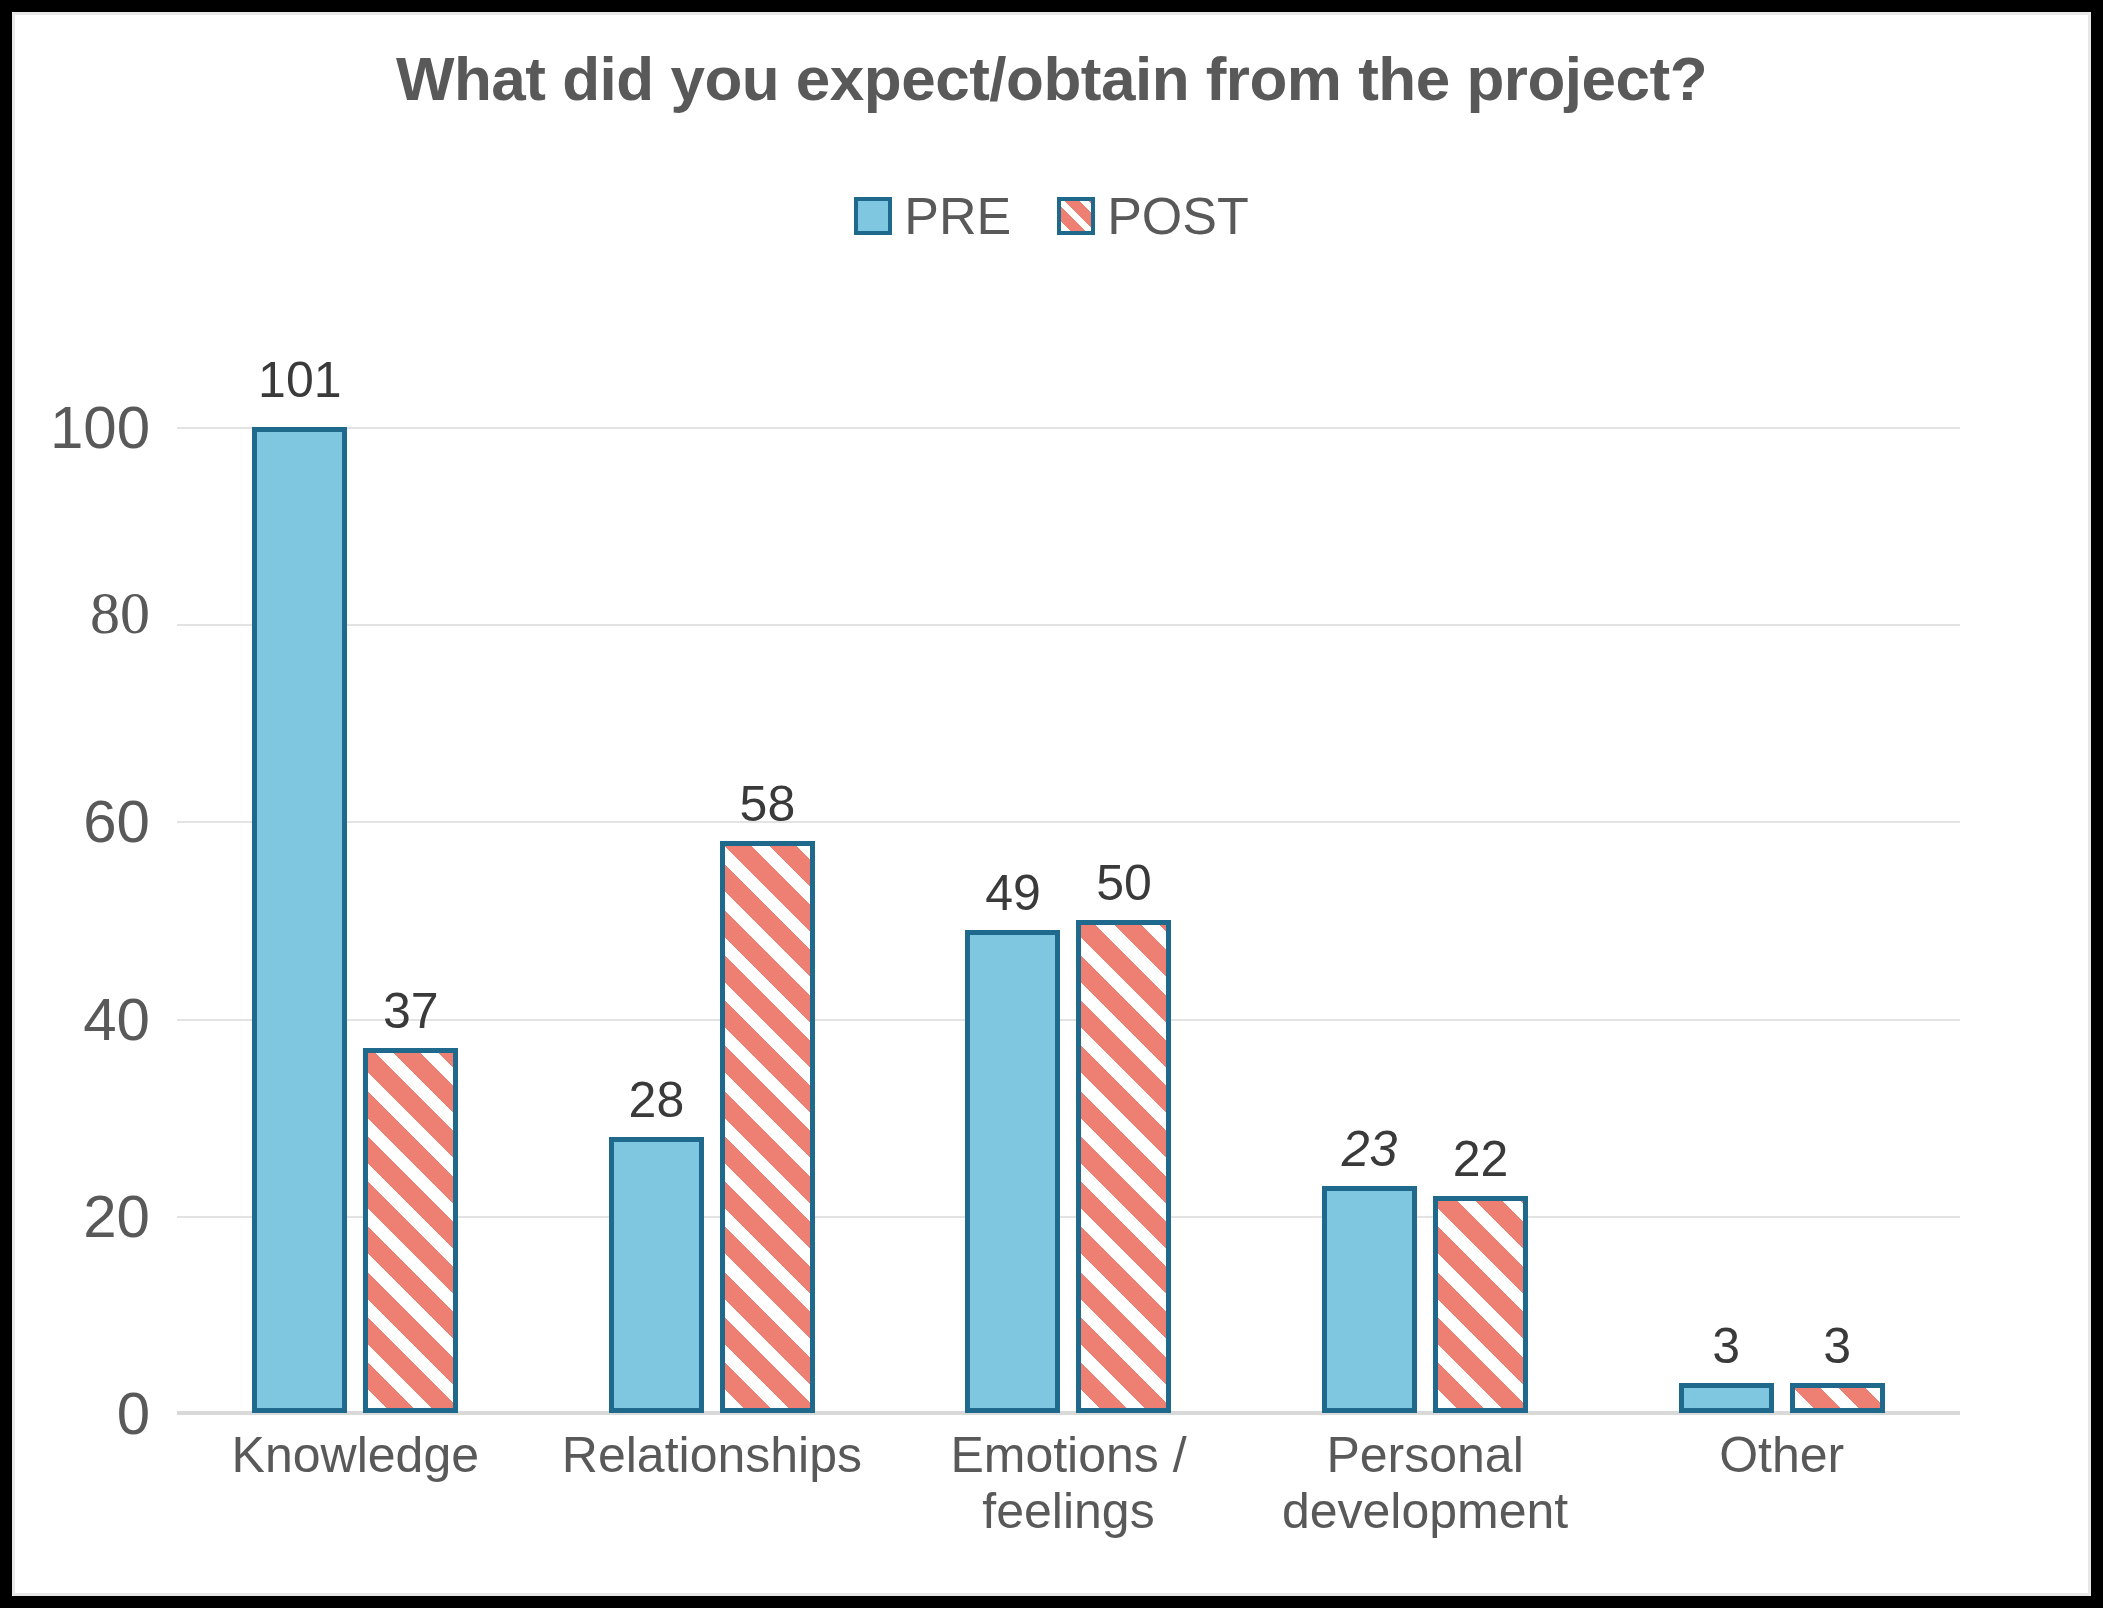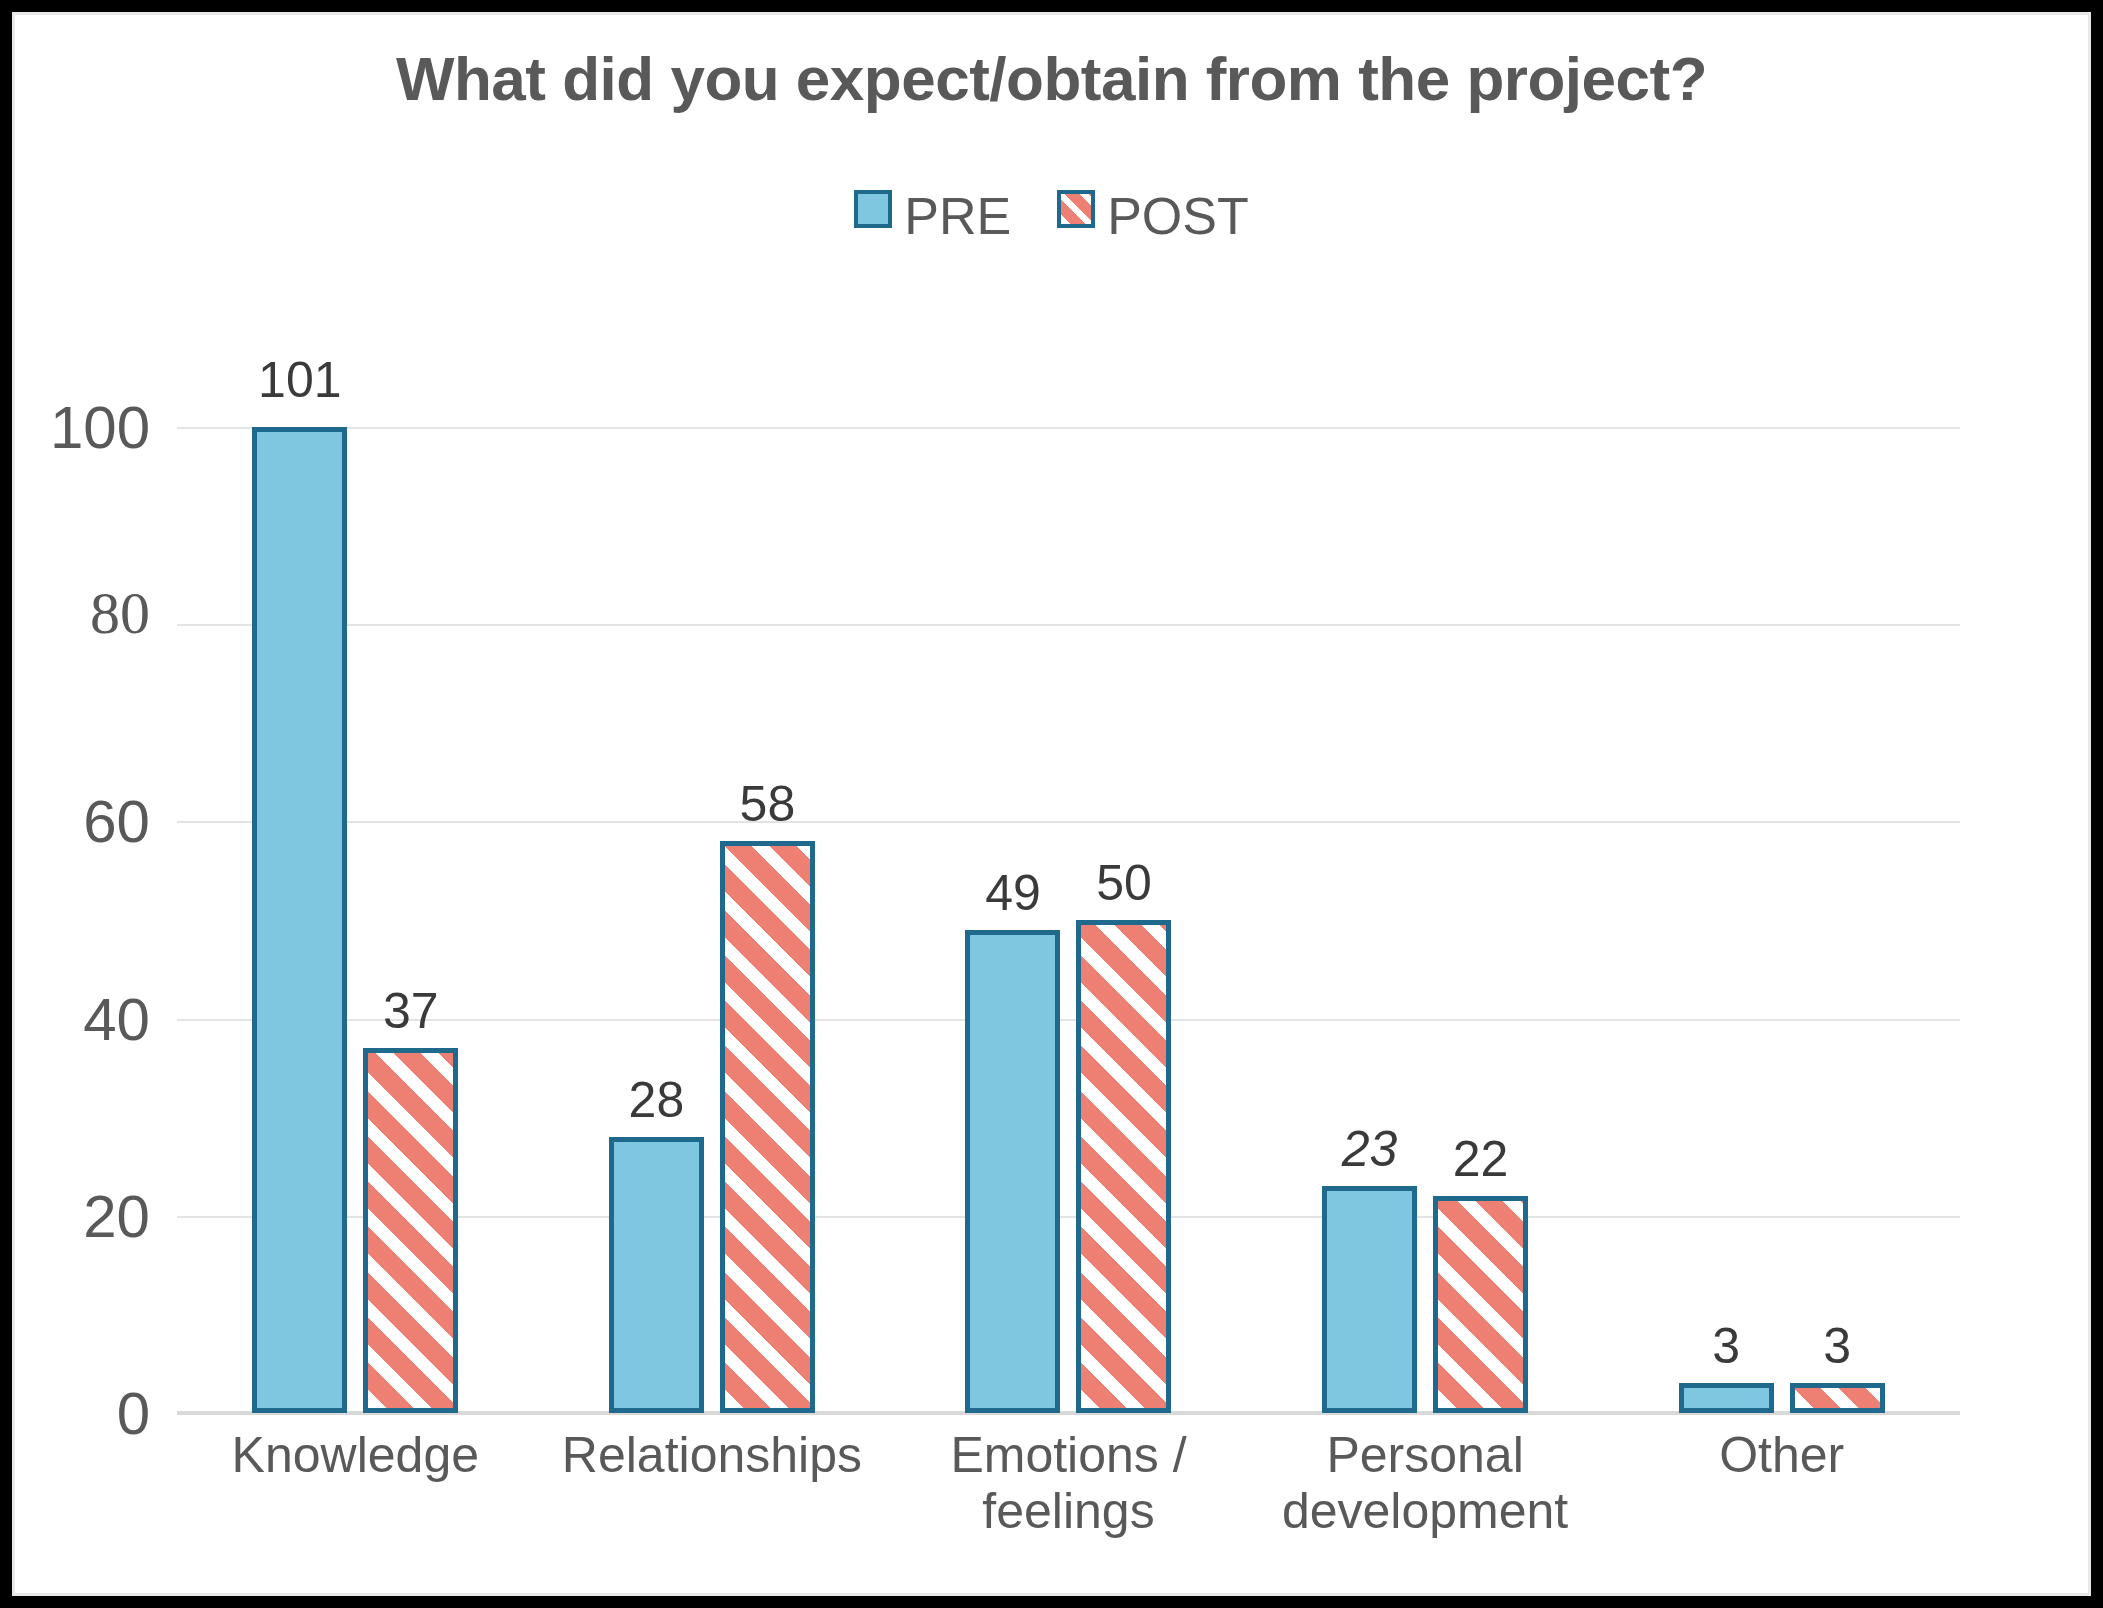--- a/index.html
+++ b/index.html
@@ -54,21 +54,21 @@
     left: 0;
     top: 175px;
     width: 100%;
     display: flex;
     justify-content: center;
     align-items: center;
     gap: 46px;
   }
   .legend-entry {
     display: flex;
-    align-items: flex-start;
+    align-items: center;
     gap: 12px;
   }
   .legend-swatch {
     width: 38px;
     height: 38px;
     border: 4px solid #1F6A8C;
     box-sizing: border-box;
   }
   .legend-swatch.pre {
     background: #7FC6E0;

